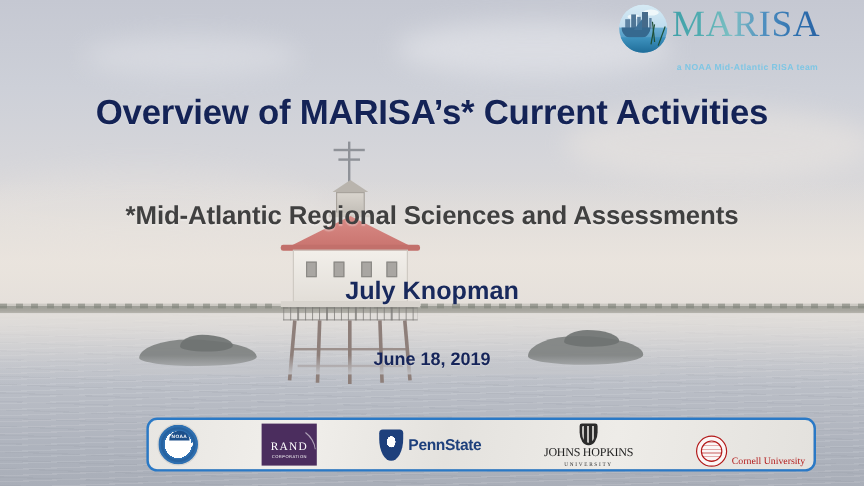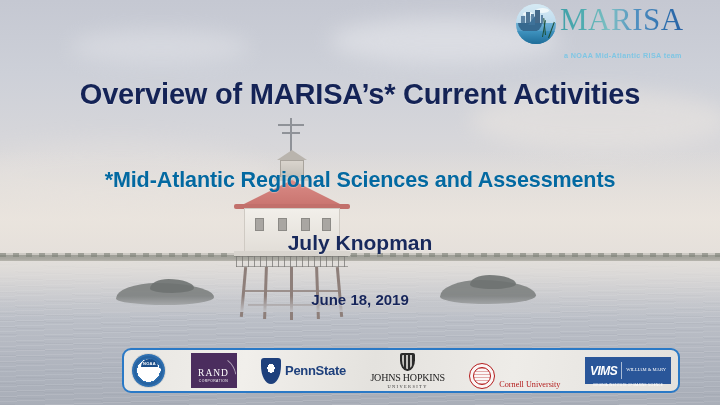--- a/index.html
+++ b/index.html
@@ -92,21 +92,21 @@
     background:linear-gradient(180deg,rgba(200,200,202,0),rgba(196,198,203,.9));}
 
   
   .title{
     position:absolute;left:0;top:78px;width:720px;text-align:center;
     font-size:29px;font-weight:bold;color:#142356;letter-spacing:-.2px;
     text-shadow:0 1px 1px rgba(255,255,255,.35);
   }
   .subtitle{
     position:absolute;left:0;top:168px;width:720px;text-align:center;
-    font-size:21.5px;font-weight:bold;color:#0369a1;letter-spacing:-.1px;
+    font-size:21.5px;font-weight:bold;color:#404040;letter-spacing:-.1px;
     text-shadow:0 1px 1px rgba(255,255,255,.3);
   }
   .presenter{
     position:absolute;left:0;top:231px;width:720px;text-align:center;
     font-size:21px;font-weight:bold;color:#18295c;
     text-shadow:0 1px 1px rgba(255,255,255,.3);
   }
   .date{
     position:absolute;left:0;top:291px;width:720px;text-align:center;
     font-size:15px;font-weight:bold;color:#16255a;
@@ -316,23 +316,15 @@
       <div class="crest"></div>
       <div class="n1">JOHNS HOPKINS</div>
       <div class="n2">UNIVERSITY</div>
     </div>
 
     <div class="logo cu">
       <div class="seal"></div>
       <div class="cn">Cornell University</div>
     </div>
 
-    <div class="logo vimswrap">
-      <div class="vims">
-        <div class="v1">VIMS</div>
-        <div class="sep"></div>
-        <div class="v2">WILLIAM &amp; MARY</div>
-      </div>
-      <div class="v4">VIRGINIA INSTITUTE OF MARINE SCIENCE</div>
-    </div>
 
   </div>
 </div>
 
 </body></html>

